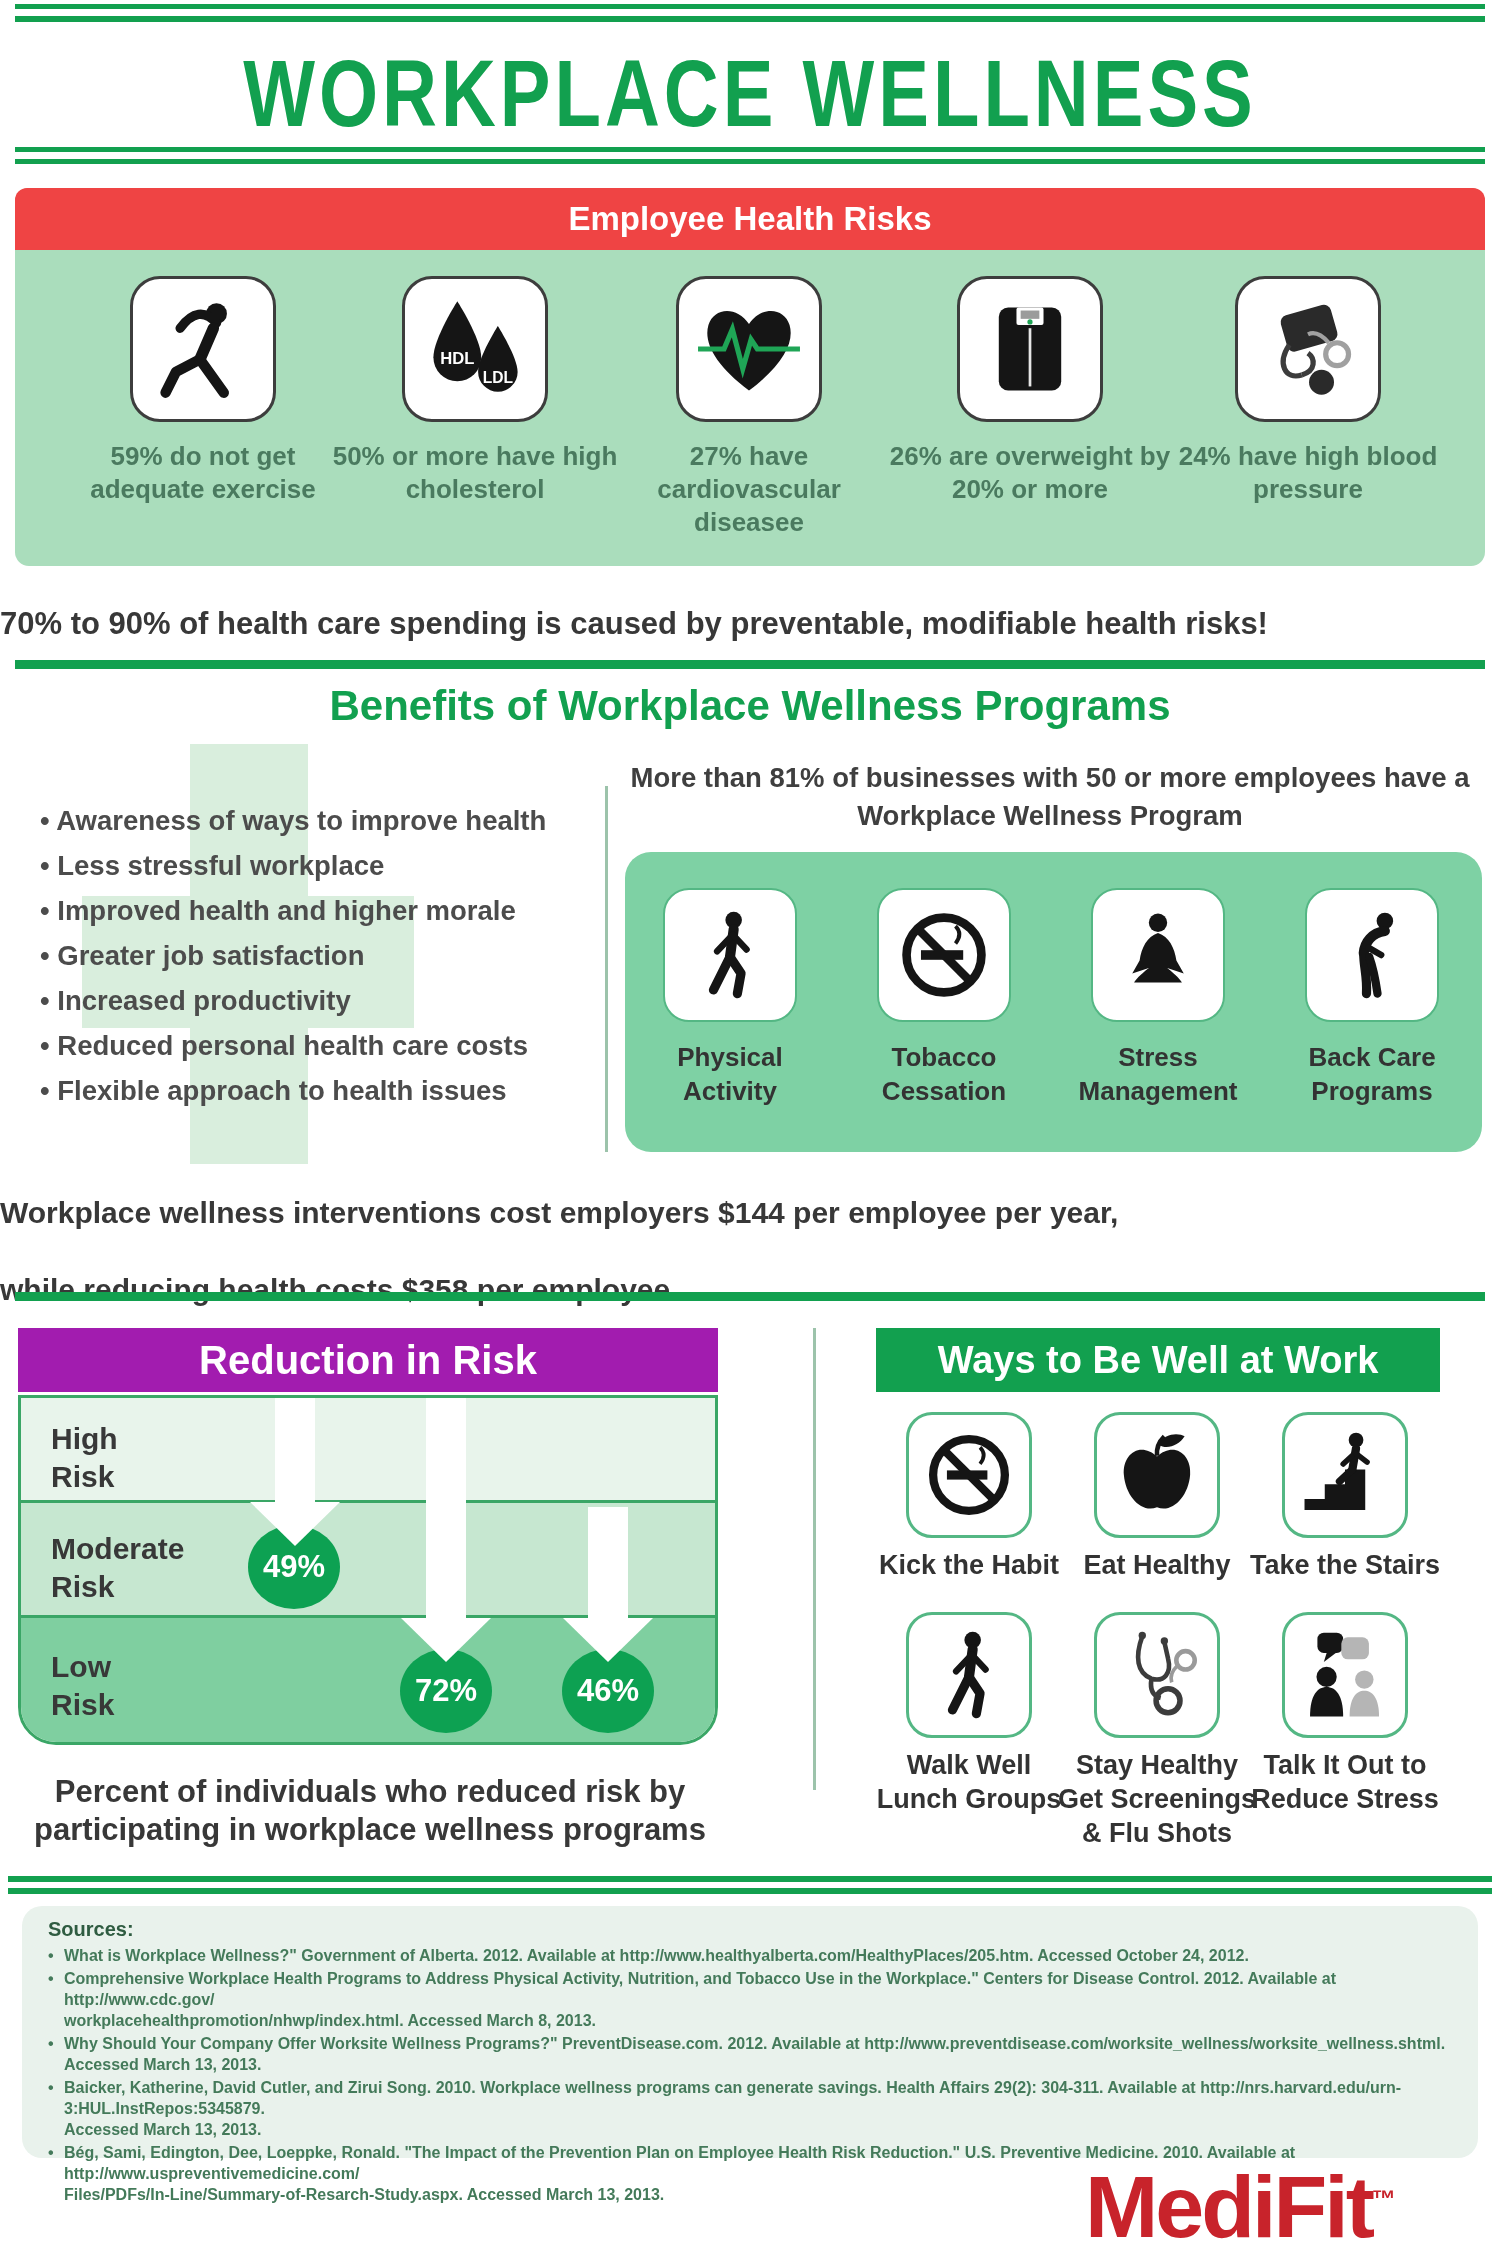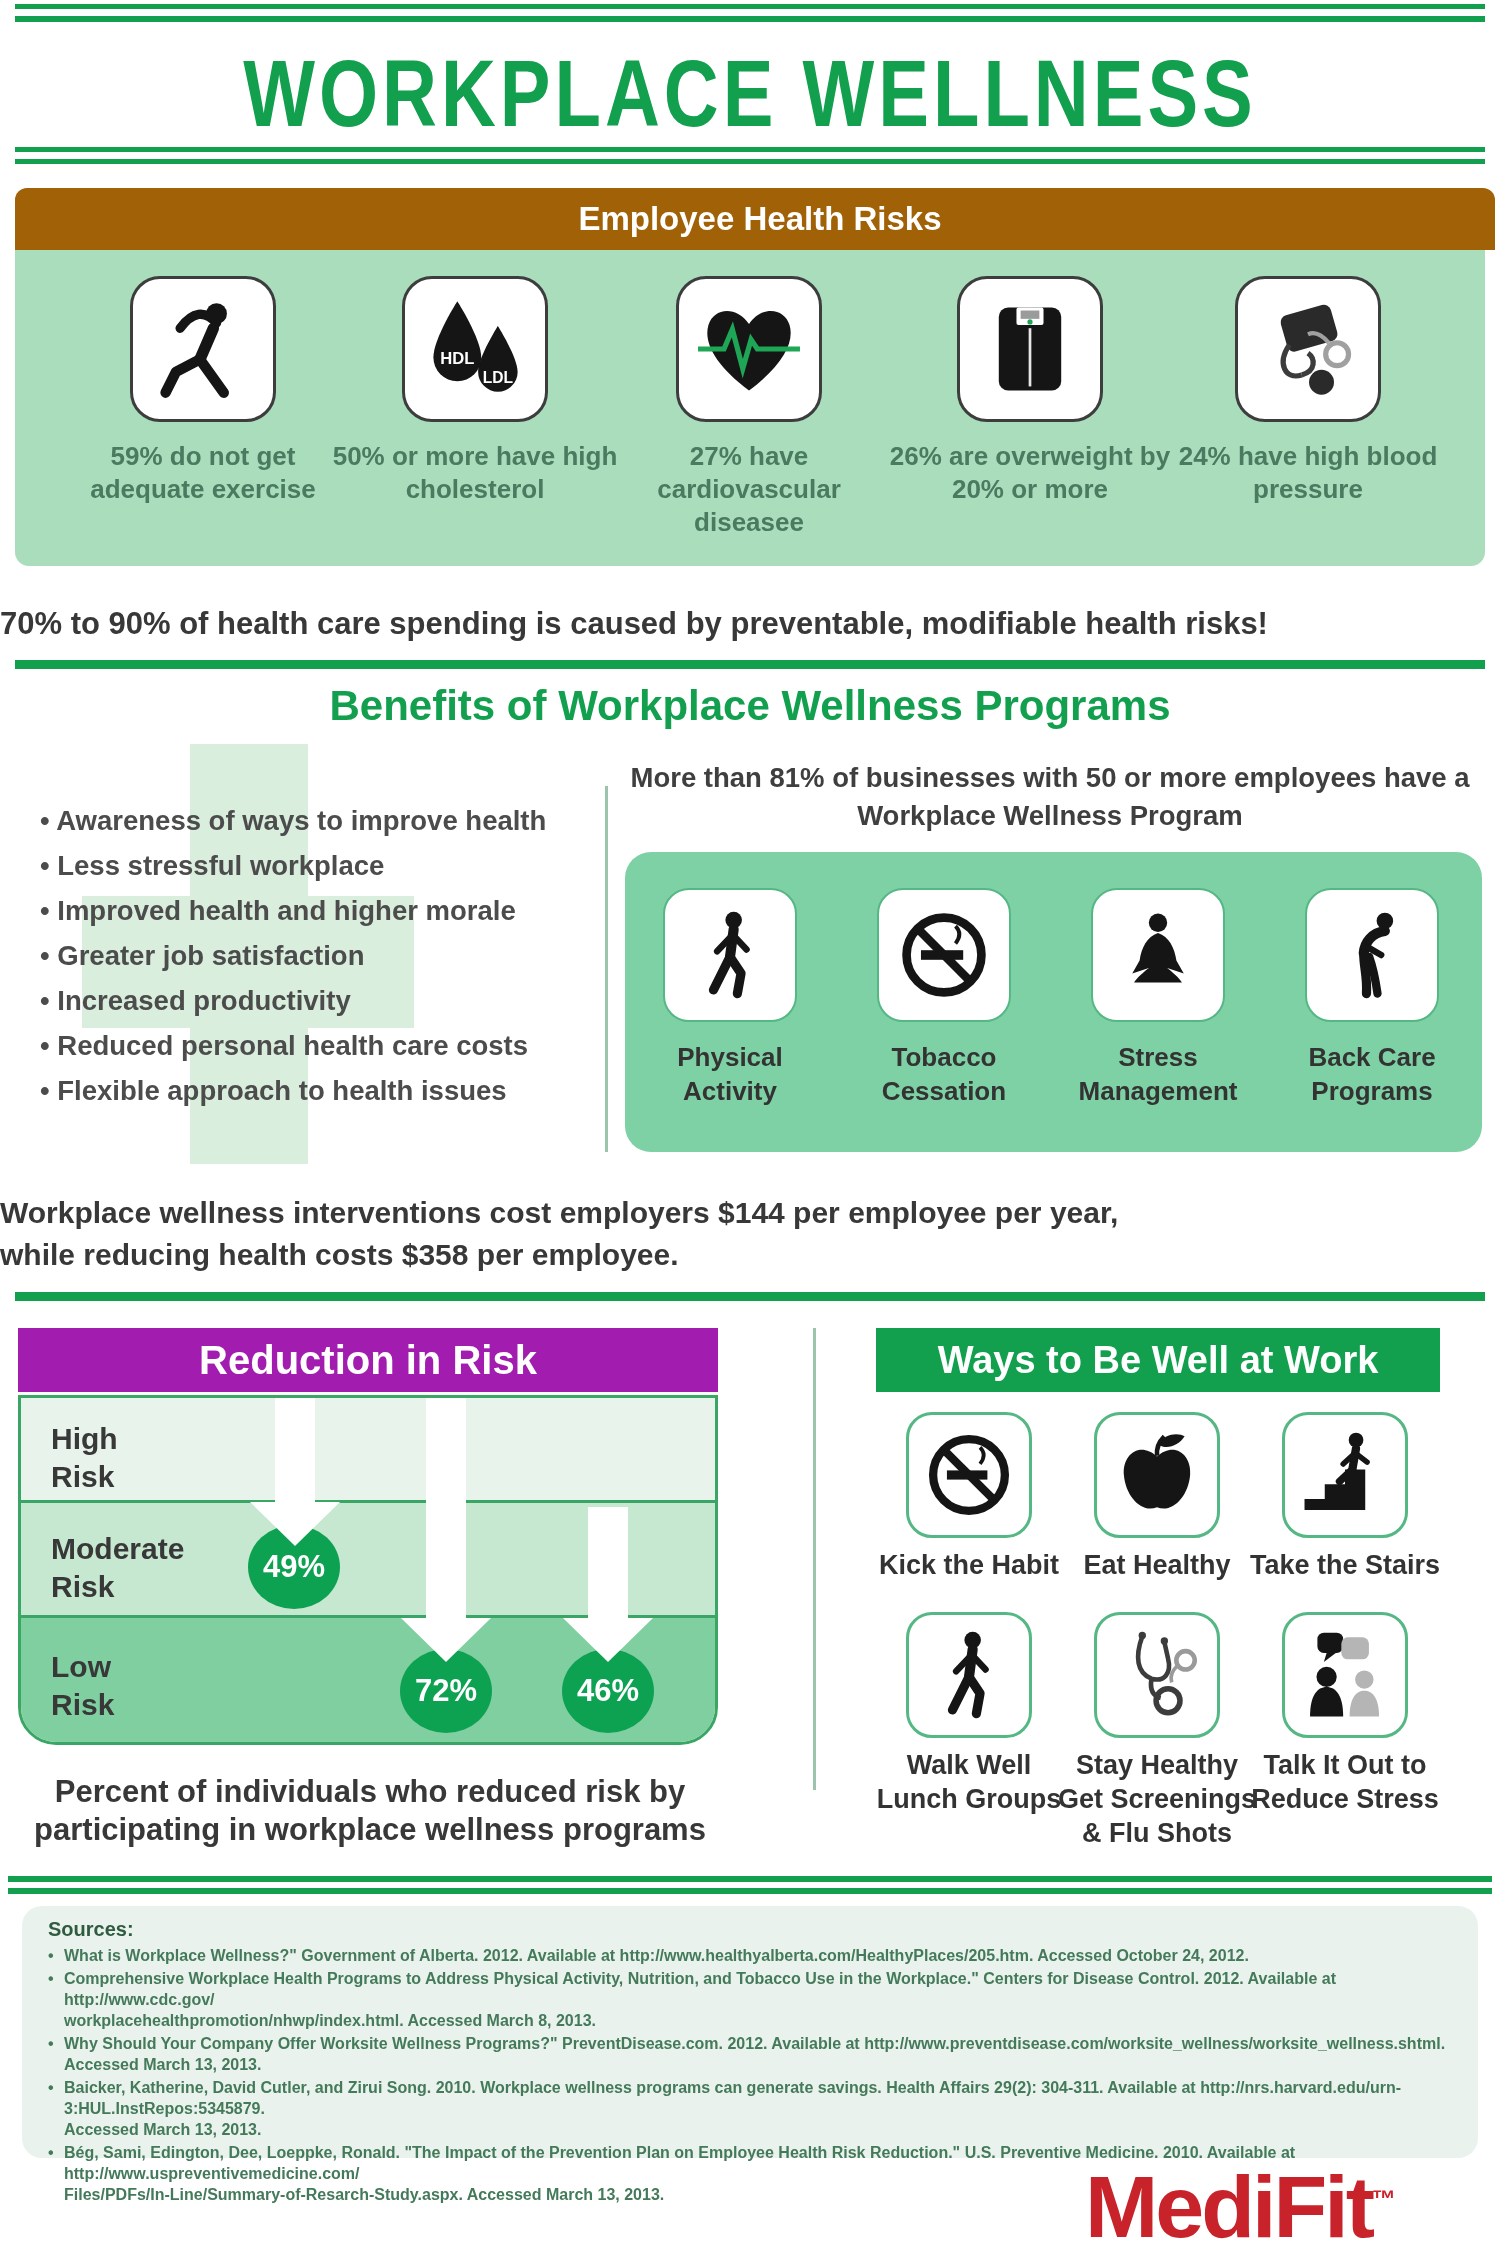--- a/index.html
+++ b/index.html
@@ -5,22 +5,22 @@
   html,body{margin:0;padding:0;}
   body{width:1500px;height:2243px;position:relative;overflow:hidden;background:#ffffff;
        font-family:"Liberation Sans","DejaVu Sans",sans-serif;}
   .abs{position:absolute;}
   .gline{background:#12a04f;}
   
   #main-title{top:38px;left:0;width:1500px;text-align:center;color:#12a04f;font-weight:bold;
               font-size:76px;letter-spacing:4px;transform:scaleY(1.25);transform-origin:top center;white-space:nowrap;}
   
   #hr-panel{left:15px;top:188px;width:1470px;height:378px;background:#aaddbc;border-radius:14px;}
-  #hr-banner{left:15px;top:188px;width:1470px;height:62px;background:#a16207;border-radius:12px 12px 0 0;
-             color:#fff;font-weight:bold;font-size:33px;line-height:62px;text-align:center;padding-left:10px;}
+  #hr-banner{left:15px;top:188px;width:1470px;height:62px;background:#ef4444;border-radius:12px 12px 0 0;
+             color:#fff;font-weight:bold;font-size:33px;line-height:62px;text-align:center;}
   .hr-tile{top:276px;width:146px;height:146px;background:#fff;border:3px solid #3d3d3d;border-radius:30px;
            box-sizing:border-box;display:flex;align-items:center;justify-content:center;}
   .hr-cap{top:440px;width:300px;text-align:center;color:#4a7a5f;font-weight:bold;font-size:26px;line-height:33px;}
   .hr-cap.narrow{width:240px;}
   
   .statement{left:0;width:1500px;color:#383838;font-weight:bold;}
   
   #benefits-header{top:682px;left:0;width:1500px;text-align:center;color:#12a04f;font-weight:bold;font-size:42px;}
   .plusbar{background:#d9eedd;}
   #bullet-list{left:40px;top:798px;width:560px;}
@@ -216,21 +216,21 @@
 <div class="abs b-label" style="left:1063px;">
   <div>Stress</div>
     <div>Management</div>
 </div>
 <div class="abs b-label" style="left:1277px;">
   <div>Back Care</div>
     <div>Programs</div>
 </div>
 
 <div class="abs statement" style="top:1196px;font-size:30px;">Workplace wellness interventions cost employers $144 per employee per year,</div>
-<div class="abs statement" style="top:1238px;font-size:30px;">while reducing health costs $358 per employee.</div>
+<div class="abs statement" style="top:1273px;font-size:30px;">while reducing health costs $358 per employee.</div>
 <div class="abs gline" style="left:15px;top:1292px;width:1470px;height:9px;"></div>
 
 <div class="abs" id="rr-banner">Reduction in Risk</div>
 
 <div class="abs" id="rr-chart">
   <div class="band" id="band-high"></div>
   <div class="band" id="band-mod"></div>
   <div class="band" id="band-low"></div>
 
   <div class="band-label" style="top:22px;">

